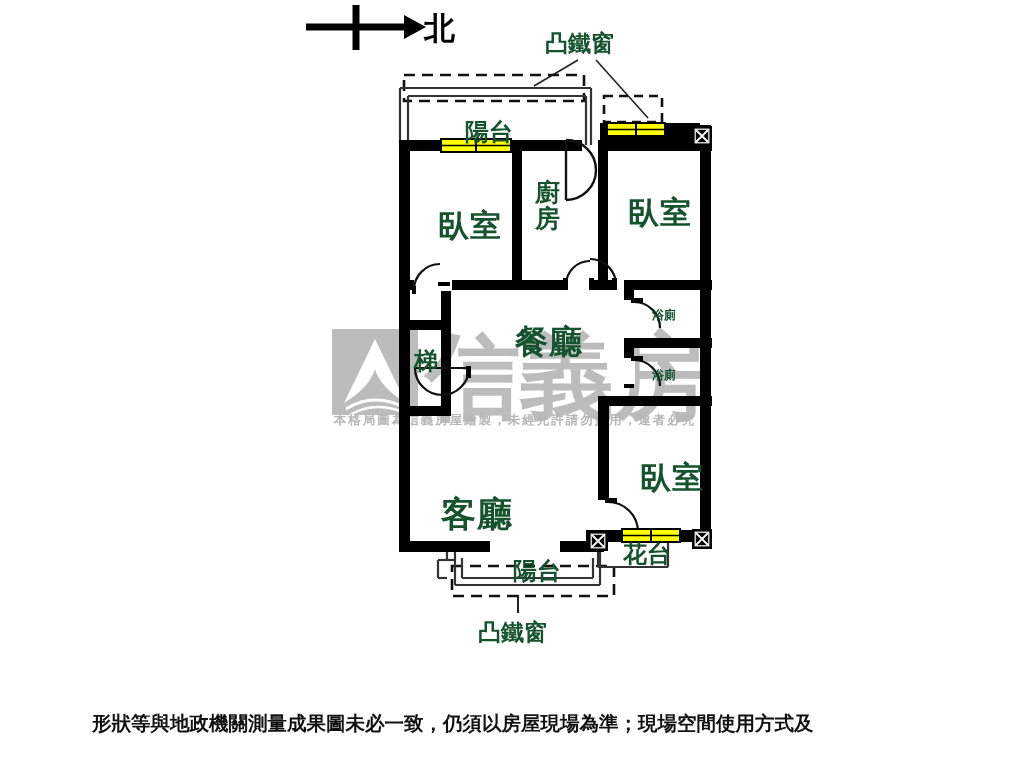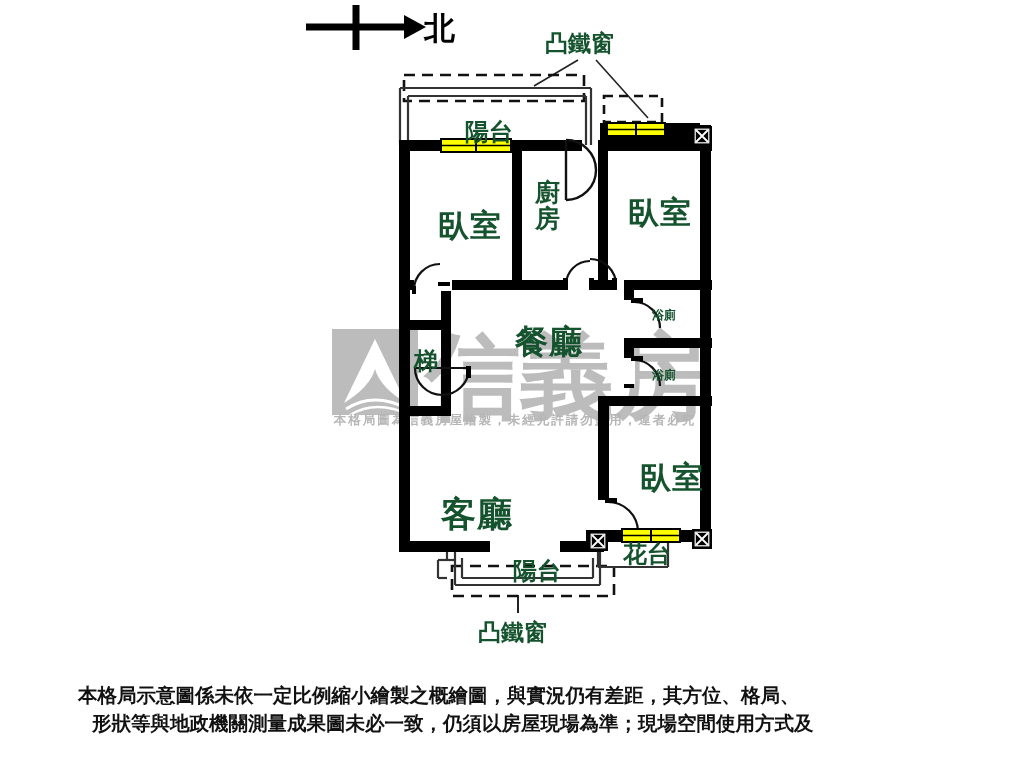--- a/index.html
+++ b/index.html
@@ -245,16 +245,15 @@
   <div class="lbl rm" style="left:628px;top:192px;">臥室</div>
   <div class="lbl rm" style="left:515px;top:320px;font-size:33px;">餐廳</div>
   <div class="lbl rm-sm" style="left:414px;top:345px;">梯</div>
   <div class="lbl rm-xs" style="left:652px;top:307px;">浴廁</div>
   <div class="lbl rm-xs" style="left:652px;top:367px;">浴廁</div>
   <div class="lbl rm" style="left:441px;top:471px;font-size:35px;margin-top:20px;">客廳</div>
   <div class="lbl rm" style="left:640px;top:457px;">臥室</div>
   <div class="lbl rm-sm" style="left:513px;top:555px;">陽台</div>
   <div class="lbl rm-sm" style="left:623px;top:538px;">花台</div>
 
-  <div class="disc" style="left:78px;top:682px;width:880px;">本格局示意圖係未依一定比例縮小繪製之概繪圖，與實況仍有差距，其方位、格局、</div>
   <div class="disc" style="left:92px;top:710px;width:880px;">形狀等與地政機關測量成果圖未必一致，仍須以房屋現場為準；現場空間使用方式及</div>
 
 </div>
 
 </body></html>

